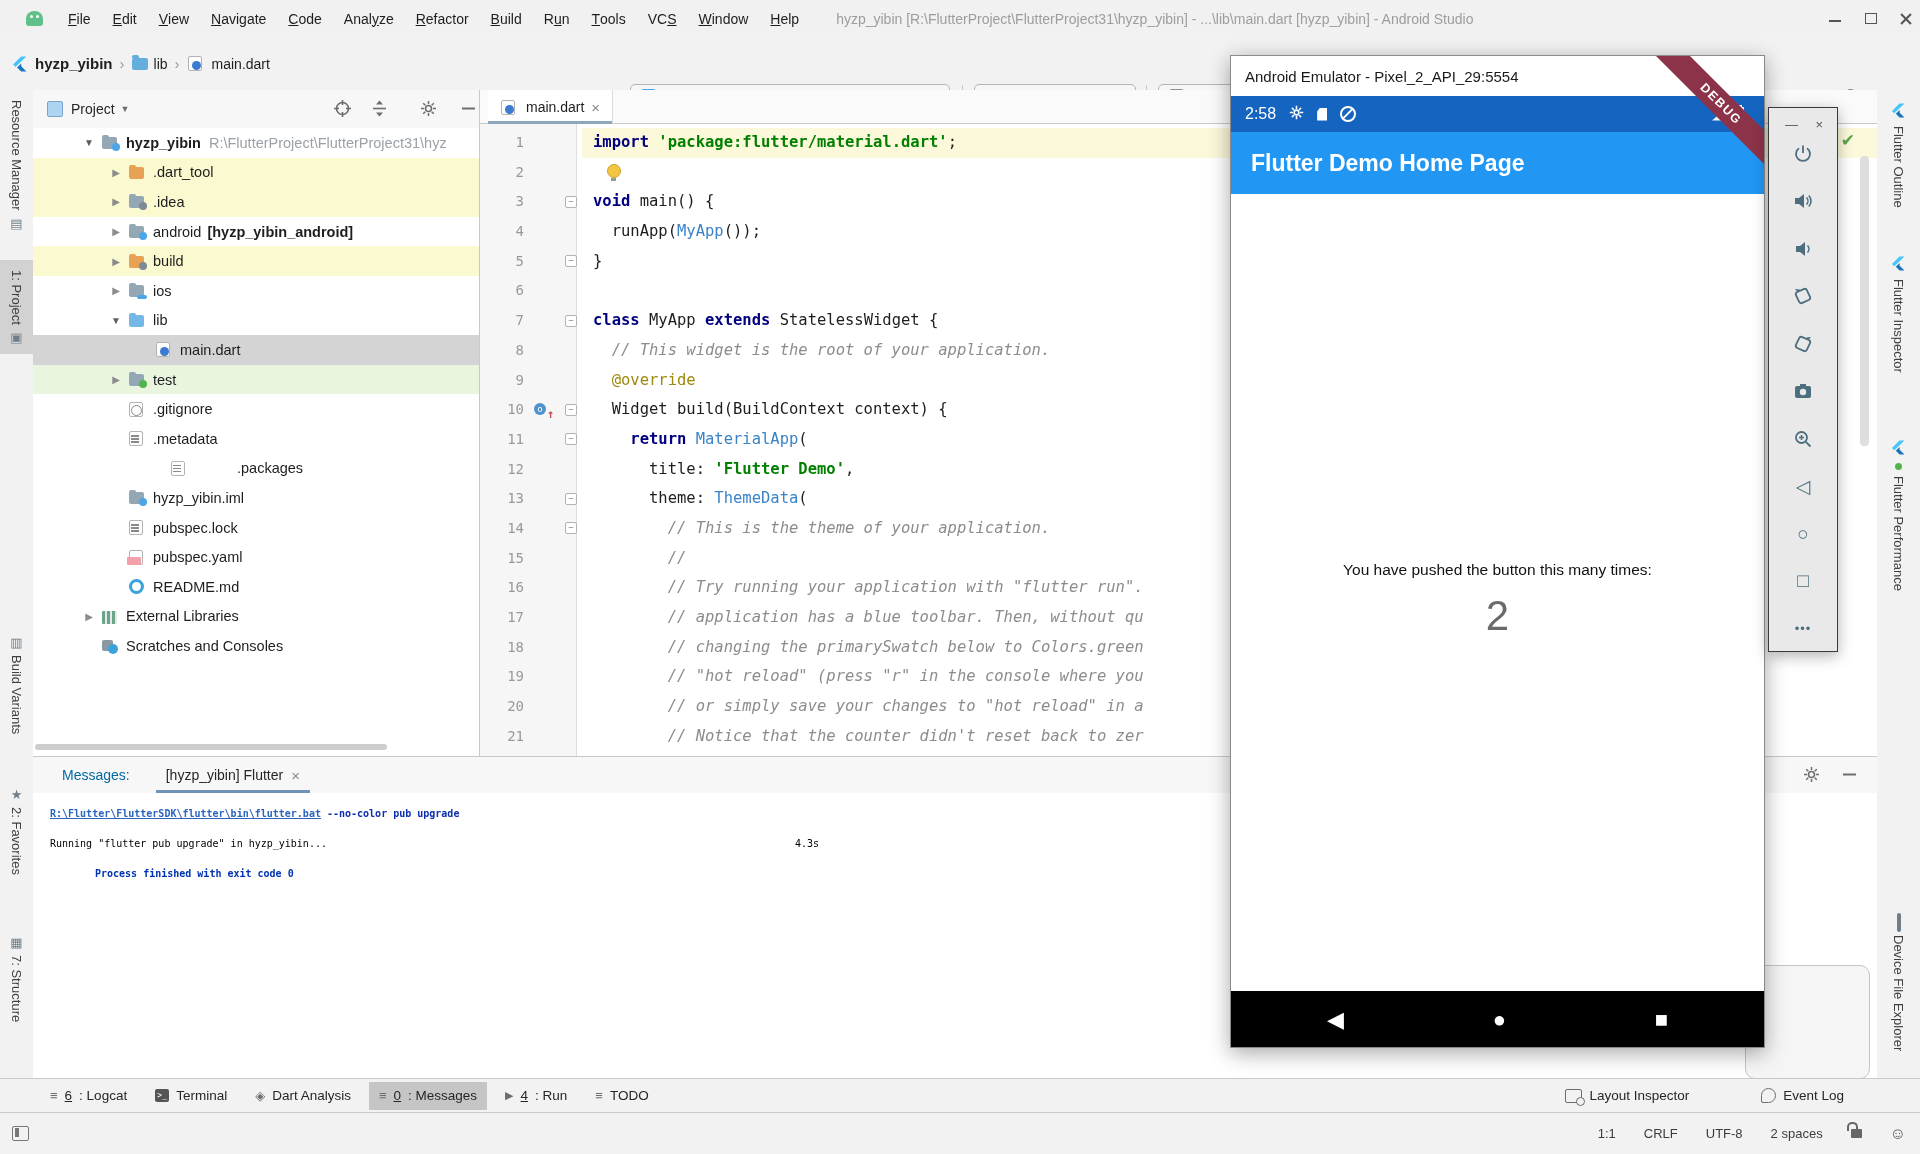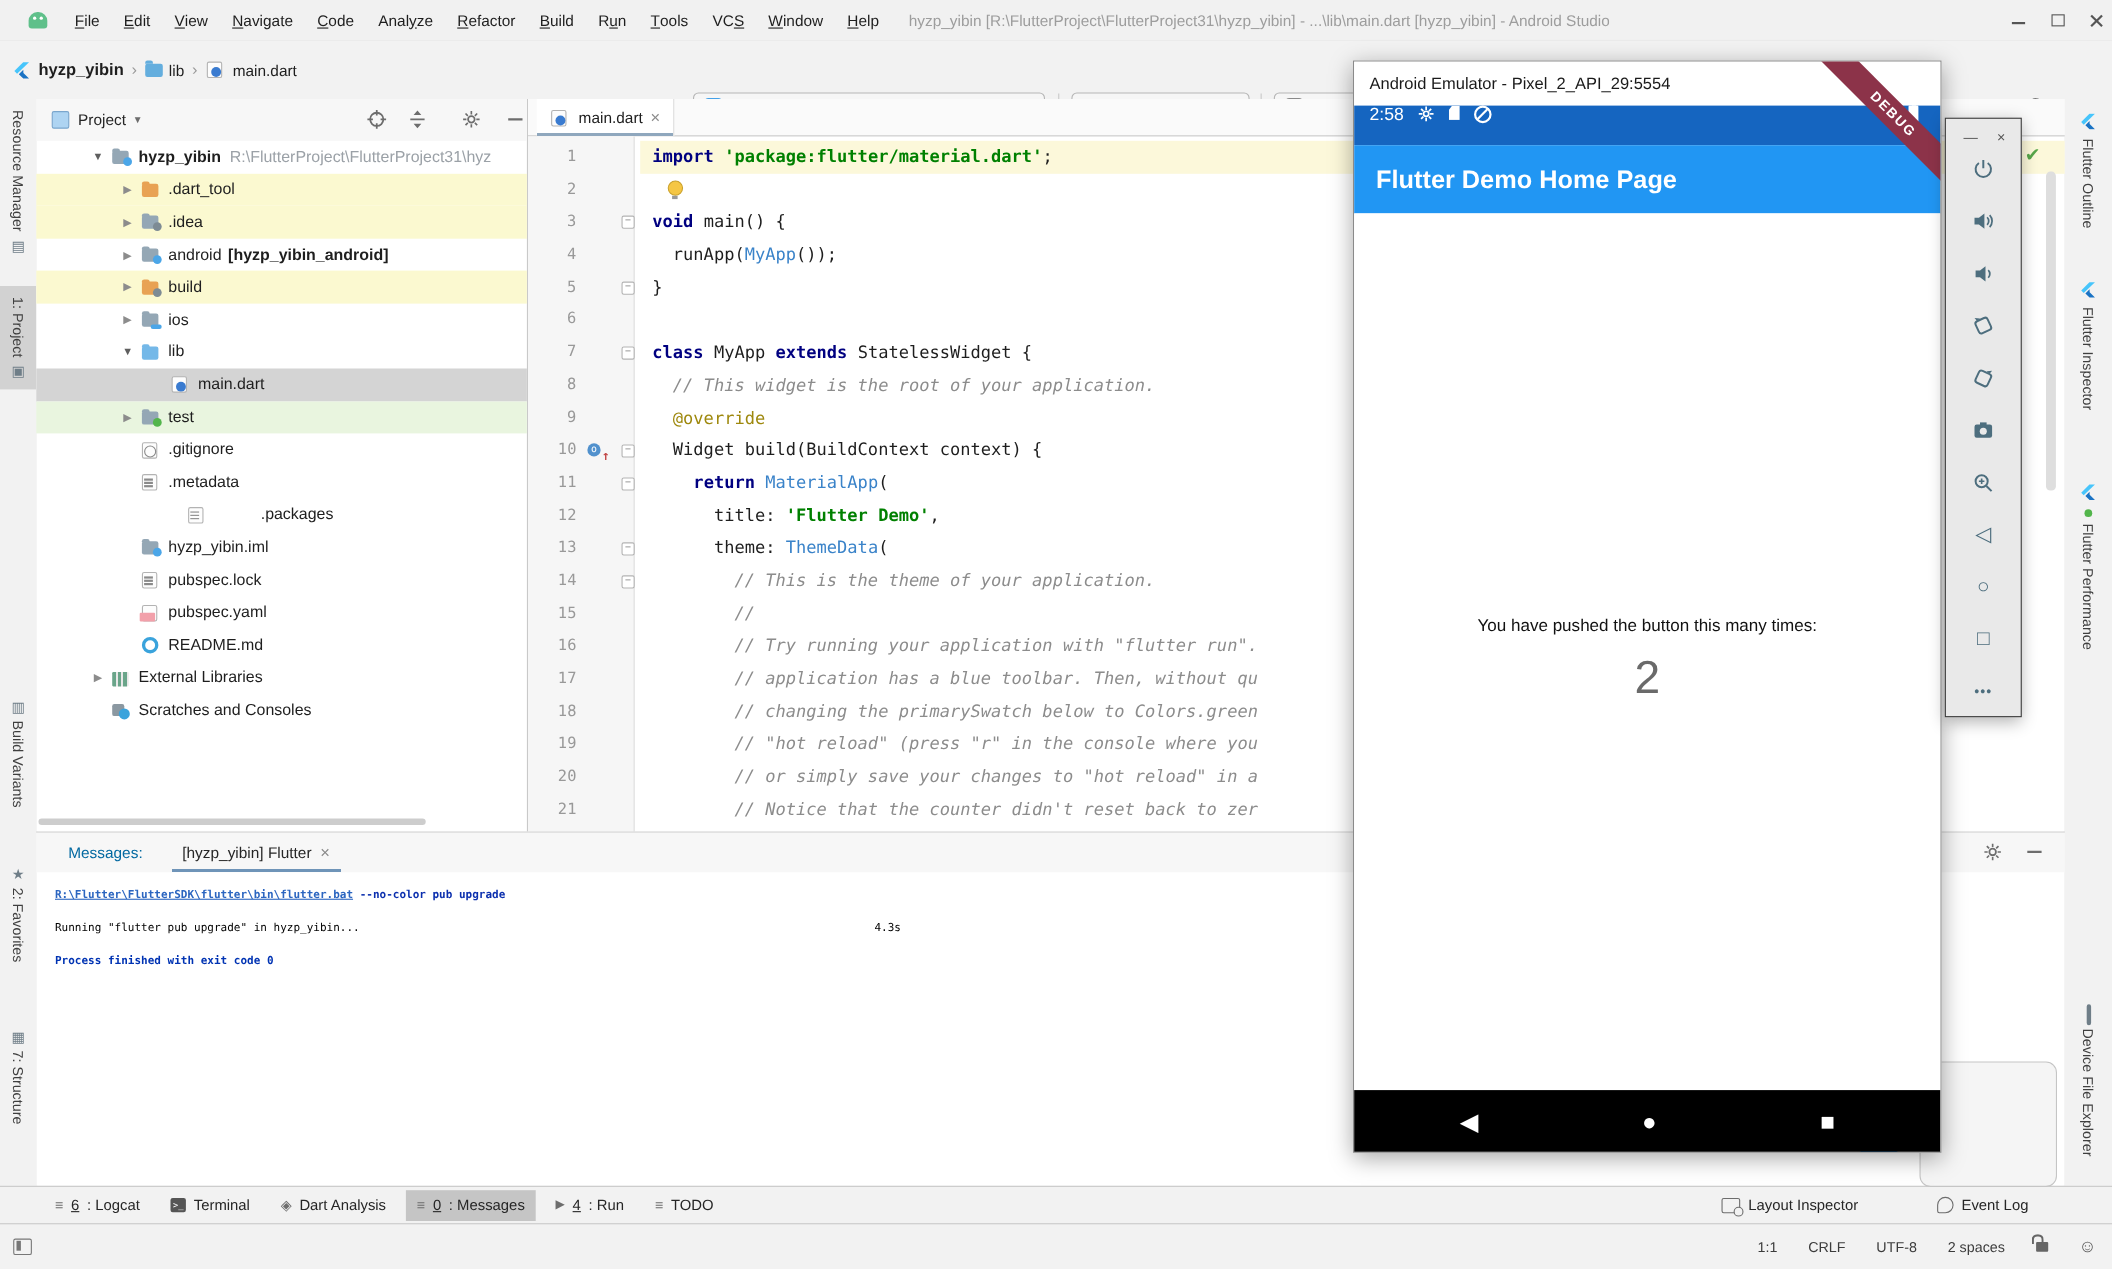--- a/index.html
+++ b/index.html
@@ -4,21 +4,21 @@
 <style>
   html,body{margin:0;padding:0;background:#ddd;}
   #root{position:relative;width:1920px;height:1154px;background:#f2f2f2;overflow:hidden;
         font-family:"Liberation Sans",sans-serif;color:#1e1e1e;font-size:14px;}
   
   #menubar{position:absolute;left:0;top:0;width:1920px;height:37px;background:#f1f1f1;border-bottom:1px solid #d4d4d4;display:flex;align-items:center;}
   #app-icon{width:17px;height:15px;margin:0 14px 0 26px;background:#5fc08a;border-radius:8px 8px 3px 3px;position:relative;}
   #app-icon::after{content:"";position:absolute;left:4px;top:4px;width:3px;height:3px;background:#fff;border-radius:50%;box-shadow:6px 0 0 #fff;}
   .menu-item{padding:0 11px;height:37px;display:flex;align-items:center;cursor:default;}
   .menu-item u{text-decoration:underline;}
-  #window-title{color:#9d9d9d;margin-left:16px;white-space:nowrap;overflow:hidden;max-width:930px;}
+  #window-title{color:#9d9d9d;margin-left:26px;white-space:nowrap;overflow:hidden;max-width:930px;}
   #window-controls{position:absolute;right:8px;top:0;height:37px;display:flex;align-items:center;gap:22px;}
   .wc{width:13px;height:13px;position:relative;display:inline-block;}
   .wc-min::after{content:"";position:absolute;left:0;bottom:3px;width:12px;height:2px;background:#555;}
   .wc-max::after{content:"";position:absolute;left:1px;top:1px;width:10px;height:9px;border:1.5px solid #555;}
   .wc-close::before,.wc-close::after{content:"";position:absolute;left:6px;top:0;width:2px;height:14px;background:#555;}
   .wc-close::before{transform:rotate(45deg);}  .wc-close::after{transform:rotate(-45deg);}
   
   #toolbar{position:absolute;left:0;top:37px;width:1920px;height:53px;background:#f2f2f2;border-bottom:1px solid #c9c9c9;}
   #breadcrumb{position:absolute;left:12px;top:0;height:53px;display:flex;align-items:center;gap:7px;}
   .crumb-sep{color:#9a9a9a;font-size:15px;}
@@ -118,21 +118,21 @@
   
   #messages-panel{position:absolute;left:33px;top:756px;width:1844px;height:322px;background:#fff;border-top:1px solid #c9c9c9;box-sizing:border-box;}
   #mp-header{position:absolute;left:0;top:0;width:100%;height:36px;background:#f7f7f7;display:flex;align-items:center;}
   #mp-label{color:#0369a1;margin:0 26px 0 29px;}
   #mp-tab{height:36px;display:flex;align-items:center;gap:8px;padding:0 10px;box-shadow:inset 0 -3px 0 #6f94b8;color:#262626;}
   .mp-ic{position:absolute;top:8px;width:19px;height:19px;color:#6d6d6d;}
   #console{position:absolute;left:17px;top:42px;font-family:"DejaVu Sans Mono",monospace;font-size:10px;width:1200px;}
   .con-line{height:30px;line-height:30px;position:relative;white-space:pre;}
   .con-link{color:#2b65c0;text-decoration:underline;font-weight:bold;}
   .con-cmd{color:#0b2fae;font-weight:bold;}
-  .con-info{color:#0033b3;font-weight:bold;}
+  .con-info{color:#0033b3;font-weight:bold;margin-left:45px;}
   .con-plain{color:#000;}
   .con-dur{position:absolute;left:745px;color:#000;}
   
   #bottombar{position:absolute;left:0;top:1078px;width:1920px;height:34px;background:#f2f2f2;border-top:1px solid #c9c9c9;display:flex;align-items:center;box-sizing:border-box;}
   .bb-item{display:flex;align-items:center;gap:7px;height:28px;padding:0 10px;margin-right:8px;font-size:13.5px;color:#262626;}
   .bb-item.active{background:#c5c5c5;}
   .bb-item u{text-decoration:underline;}
   .bb-ic{color:#6d6d6d;font-size:13px;line-height:1;}
   .term-ic{width:14px;height:13px;background:#555;border-radius:2px;color:#fff;font-size:8px;line-height:13px;text-align:center;font-family:"DejaVu Sans Mono",monospace;}
   #bb-right{margin-left:auto;display:flex;align-items:center;gap:44px;margin-right:58px;}
@@ -145,21 +145,21 @@
   #sb-toggle::after{content:"";position:absolute;left:2px;top:1px;width:4px;height:9px;background:#777;}
   #sb-right{margin-left:auto;display:flex;align-items:center;gap:28px;margin-right:14px;}
   .lock-ic{width:11px;height:9px;background:#666;border-radius:1px;position:relative;display:inline-block;}
   .lock-ic::before{content:"";position:absolute;left:-4px;top:-7px;width:7px;height:7px;border:2px solid #666;border-bottom:none;border-radius:5px 5px 0 0;}
   .face-ic{font-size:16px;color:#555;}
   
   #notification-balloon{position:absolute;left:1745px;top:965px;width:123px;height:112px;background:#f5f5f5;border:1px solid #c5c5c5;border-radius:10px;z-index:10;}
   
   #emulator-window{position:absolute;left:1230px;top:55px;width:535px;height:993px;background:#fff;border:1px solid #8a8a8a;box-shadow:0 5px 20px rgba(0,0,0,.35);z-index:30;overflow:hidden;box-sizing:border-box;}
   #emu-titlebar{height:40px;display:flex;align-items:center;padding-left:14px;font-size:15px;color:#1a1a1a;background:#fff;}
-  #emu-statusbar{height:36px;background:#1565c0;display:flex;align-items:flex-start;color:#fff;padding:0 14px;gap:13px;font-size:16px;}
+  #emu-statusbar{height:36px;background:#1565c0;display:flex;align-items:center;color:#fff;padding:0 14px;gap:13px;font-size:16px;}
   #emu-status-right{margin-left:auto;display:flex;align-items:center;gap:8px;margin-right:6px;}
   .sd-ic{width:10px;height:13px;background:#fff;clip-path:polygon(30% 0,100% 0,100% 100%,0 100%,0 30%);}
   .slash-ic{width:12px;height:12px;border:2px solid #fff;border-radius:50%;position:relative;}
   .slash-ic::after{content:"";position:absolute;left:5px;top:-1px;width:2px;height:13px;background:#fff;transform:rotate(45deg);}
   .signal-ic{width:15px;height:13px;background:#fff;clip-path:polygon(100% 0,100% 100%,0 100%);opacity:.95;}
   .batt-ic{width:9px;height:15px;background:#fff;border-radius:1px;position:relative;}
   .batt-ic::before{content:"";position:absolute;left:2.5px;top:-2px;width:4px;height:2px;background:#fff;}
   #debug-ribbon{position:absolute;top:36px;right:-46px;width:178px;transform:rotate(45deg);background:#8c3349;color:#fff;text-align:center;font-size:12.5px;font-weight:bold;letter-spacing:1.5px;padding:5px 0;z-index:5;}
   #emu-appbar{height:62px;background:#2196f3;display:flex;align-items:center;padding-left:20px;color:#fff;font-size:23px;font-weight:600;}
   #emu-body{position:absolute;left:0;top:138px;width:100%;height:797px;background:#fff;}

